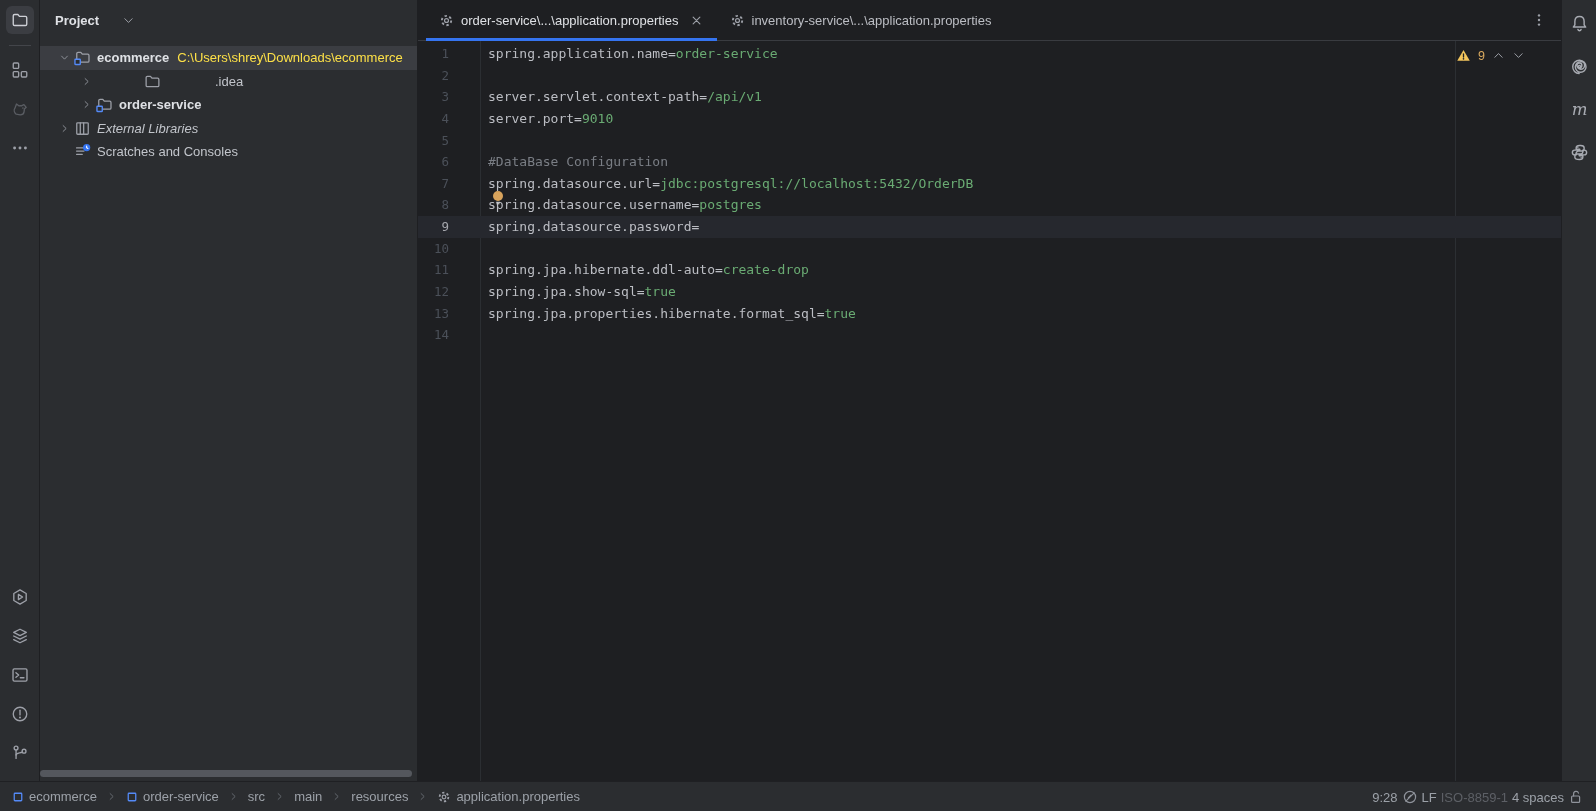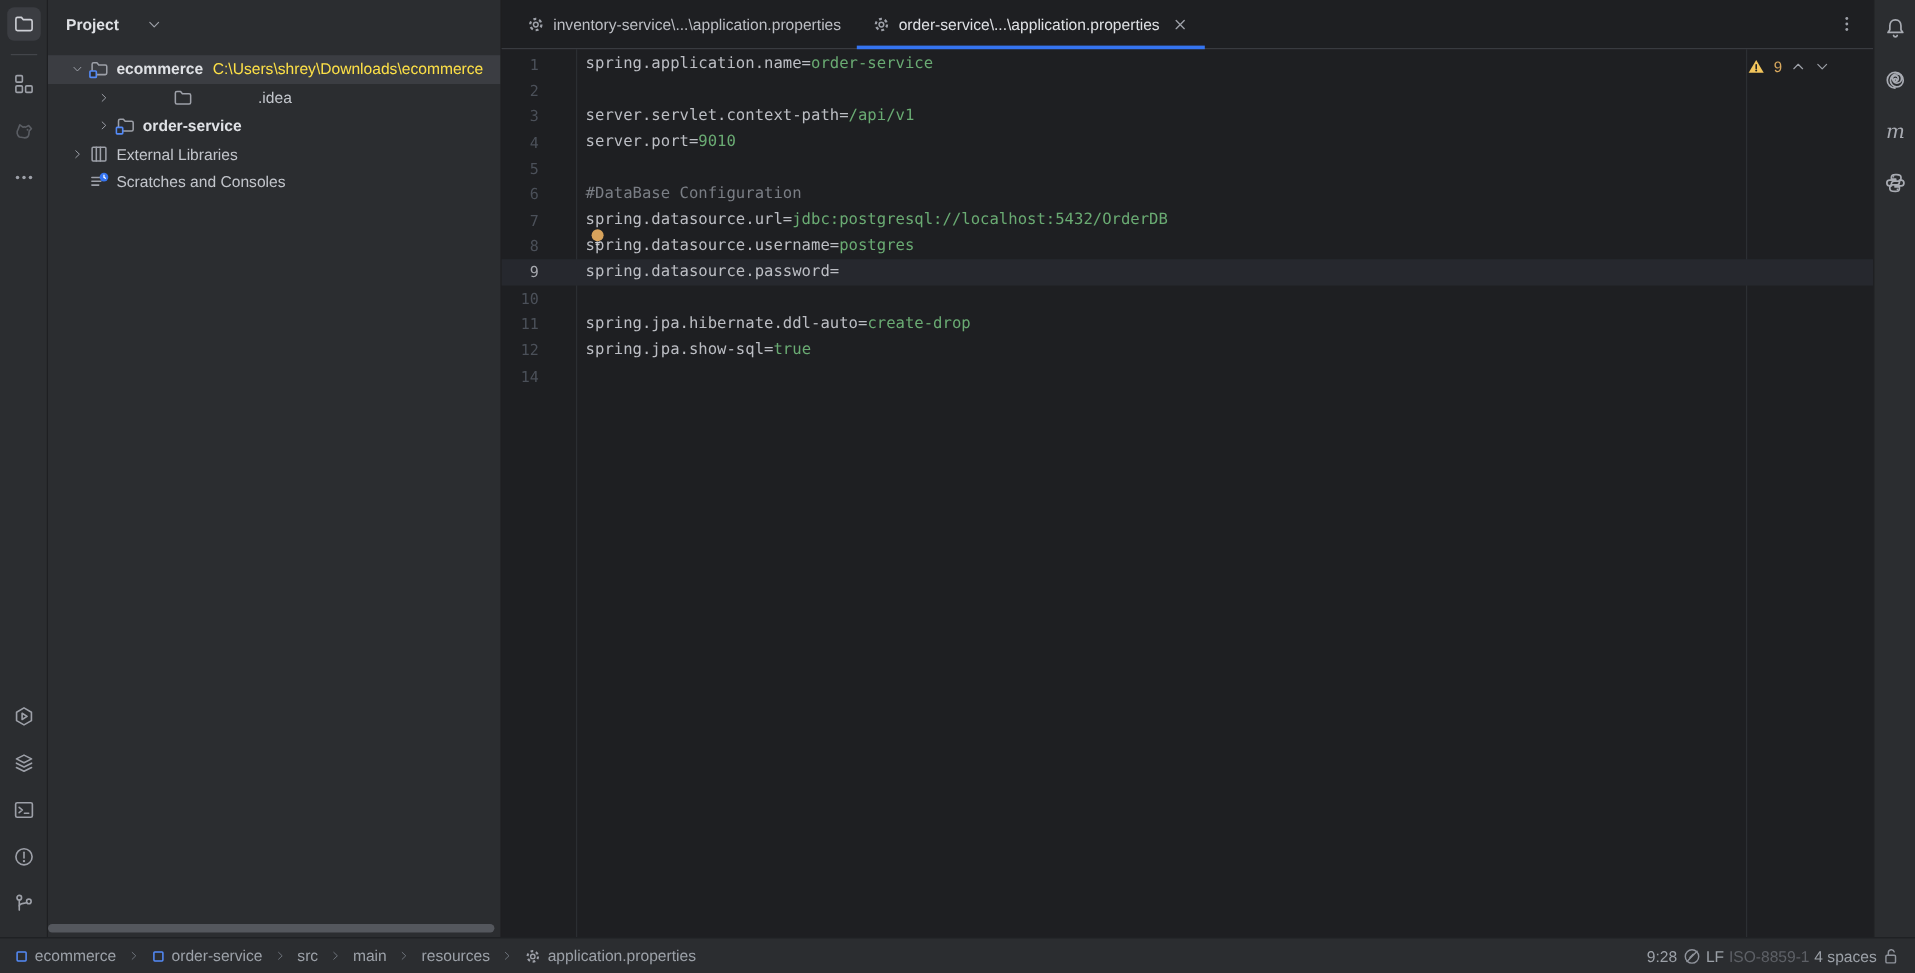--- a/index.html
+++ b/index.html
@@ -237,21 +237,21 @@
             </span>
           </span>
           <span class="ic tree-ic" style="width: 17px; height: 17px;">
             <svg viewBox="0 0 16 16">
               <path fill="none" stroke="currentColor" stroke-width="1.2" stroke-linecap="round" stroke-linejoin="round" d="M2.6 4.3c0-.7.5-1.2 1.2-1.2h2.6l1.4 1.7h5.1c.7 0 1.2.5 1.2 1.2v5.2c0 .7-.5 1.2-1.2 1.2H3.8c-.7 0-1.2-.5-1.2-1.2z"></path>
               <rect x="0.9" y="9.6" width="5" height="5" rx="0.6" fill="#2B2D30" stroke="#548AF7" stroke-width="1.3"></rect>
             </svg>
           </span>
           <span class="tree-label bold">order-service</span>
         </div>
-        <div class="tree-row" style="padding-left: 14px;">
+        <div class="tree-row" style="padding-left: 14px; font-style: italic;">
           <span class="tree-chevron">
             <span class="ic" style="width: 11px; height: 11px;">
               <svg viewBox="0 0 16 16">
                 <path fill="none" stroke="currentColor" stroke-width="1.2" stroke-linecap="round" stroke-linejoin="round" d="M6 3.8 10.4 8 6 12.2"></path>
               </svg>
             </span>
           </span>
           <span class="ic tree-ic" style="width: 17px; height: 17px;">
             <svg viewBox="0 0 16 16">
               <rect fill="none" stroke="currentColor" stroke-width="1.2" stroke-linecap="round" stroke-linejoin="round" x="2.6" y="2.6" width="10.8" height="10.8" rx="0.8"></rect>
@@ -270,42 +270,42 @@
             </svg>
           </span>
           <span class="tree-label">Scratches and Consoles</span>
         </div>
       </div>
     <div class="h-scrollbar"></div>
   </div>
 
   <div class="editor-wrap">
     <div class="tab-bar" id="tabbar">
+        <div class="tab active">
+          <span class="ic" style="width: 15px; height: 15px;">
+            <svg viewBox="0 0 16 16">
+              <circle cx="8" cy="8" r="5" fill="none" stroke="currentColor" stroke-width="2" stroke-dasharray="2.6 2.6"></circle>
+              <circle cx="8" cy="8" r="2.1" fill="none" stroke="currentColor" stroke-width="1.3"></circle>
+            </svg>
+          </span>
+          <span>order-service\...\application.properties</span>
+          <span class="ic tab-close" style="width: 15px; height: 15px;">
+            <svg viewBox="0 0 16 16">
+              <path fill="none" stroke="currentColor" stroke-width="1.2" stroke-linecap="round" stroke-linejoin="round" d="M4.4 4.4l7.2 7.2M11.6 4.4l-7.2 7.2"></path>
+            </svg>
+          </span>
+        </div>
         <div class="tab">
           <span class="ic" style="width: 15px; height: 15px;">
             <svg viewBox="0 0 16 16">
               <circle cx="8" cy="8" r="5" fill="none" stroke="currentColor" stroke-width="2" stroke-dasharray="2.6 2.6"></circle>
               <circle cx="8" cy="8" r="2.1" fill="none" stroke="currentColor" stroke-width="1.3"></circle>
             </svg>
           </span>
           <span>inventory-service\...\application.properties</span>
-        </div>
-        <div class="tab active">
-          <span class="ic" style="width: 15px; height: 15px;">
-            <svg viewBox="0 0 16 16">
-              <circle cx="8" cy="8" r="5" fill="none" stroke="currentColor" stroke-width="2" stroke-dasharray="2.6 2.6"></circle>
-              <circle cx="8" cy="8" r="2.1" fill="none" stroke="currentColor" stroke-width="1.3"></circle>
-            </svg>
-          </span>
-          <span>order-service\...\application.properties</span>
-          <span class="ic tab-close" style="width: 15px; height: 15px;">
-            <svg viewBox="0 0 16 16">
-              <path fill="none" stroke="currentColor" stroke-width="1.2" stroke-linecap="round" stroke-linejoin="round" d="M4.4 4.4l7.2 7.2M11.6 4.4l-7.2 7.2"></path>
-            </svg>
-          </span>
         </div>
         <div class="kebab">
           <span class="ic" style="width: 16px; height: 16px;">
             <svg viewBox="0 0 16 16">
               <circle cx="8" cy="3.4" r="1.2" fill="currentColor"></circle>
               <circle cx="8" cy="8" r="1.2" fill="currentColor"></circle>
               <circle cx="8" cy="12.6" r="1.2" fill="currentColor"></circle>
             </svg>
           </span>
         </div>
@@ -322,20 +322,21 @@
           <div class="code-line"><span class="ln">6</span><span class="seg-comment">#DataBase Configuration</span></div>
           <div class="code-line"><span class="ln">7</span><span class="seg-key">spring.datasource.url=</span><span class="seg-val">jdbc:postgresql://localhost:5432/OrderDB</span></div>
           <div class="code-line"><span class="ln">8</span><span class="seg-key">spring.datasource.username=</span><span class="seg-val">postgres</span><span class="ic bulb"><svg viewBox="0 0 14 16">
                 <circle cx="7" cy="6" r="5" fill="#D8A35C"></circle>
                 <path d="M5.4 12.2h3.2M5.8 13.8h2.4" stroke="#C8CACE" stroke-width="1.1" stroke-linecap="round"></path>
               </svg></span></div>
           <div class="code-line current"><span class="ln">9</span><span class="seg-key">spring.datasource.password=</span></div>
           <div class="code-line"><span class="ln">10</span></div>
           <div class="code-line"><span class="ln">11</span><span class="seg-key">spring.jpa.hibernate.ddl-auto=</span><span class="seg-val">create-drop</span></div>
           <div class="code-line"><span class="ln">12</span><span class="seg-key">spring.jpa.show-sql=</span><span class="seg-val">true</span></div>
+          <div class="code-line"><span class="ln">13</span><span class="seg-key">spring.jpa.properties.hibernate.format_sql=</span><span class="seg-val">true</span></div>
           <div class="code-line"><span class="ln">14</span></div>
         </div>
       <div class="inspections">
         <span class="ic" style="width:15px;height:15px">
             <svg viewBox="0 0 16 16">
               <path d="M8 2.1 14.7 13.5H1.3z" fill="#F2C55C"></path>
               <path d="M8 6.3v3.4" stroke="#1E1F22" stroke-width="1.4" stroke-linecap="round"></path>
               <circle cx="8" cy="11.5" r="0.9" fill="#1E1F22"></circle>
             </svg>
           </span>

